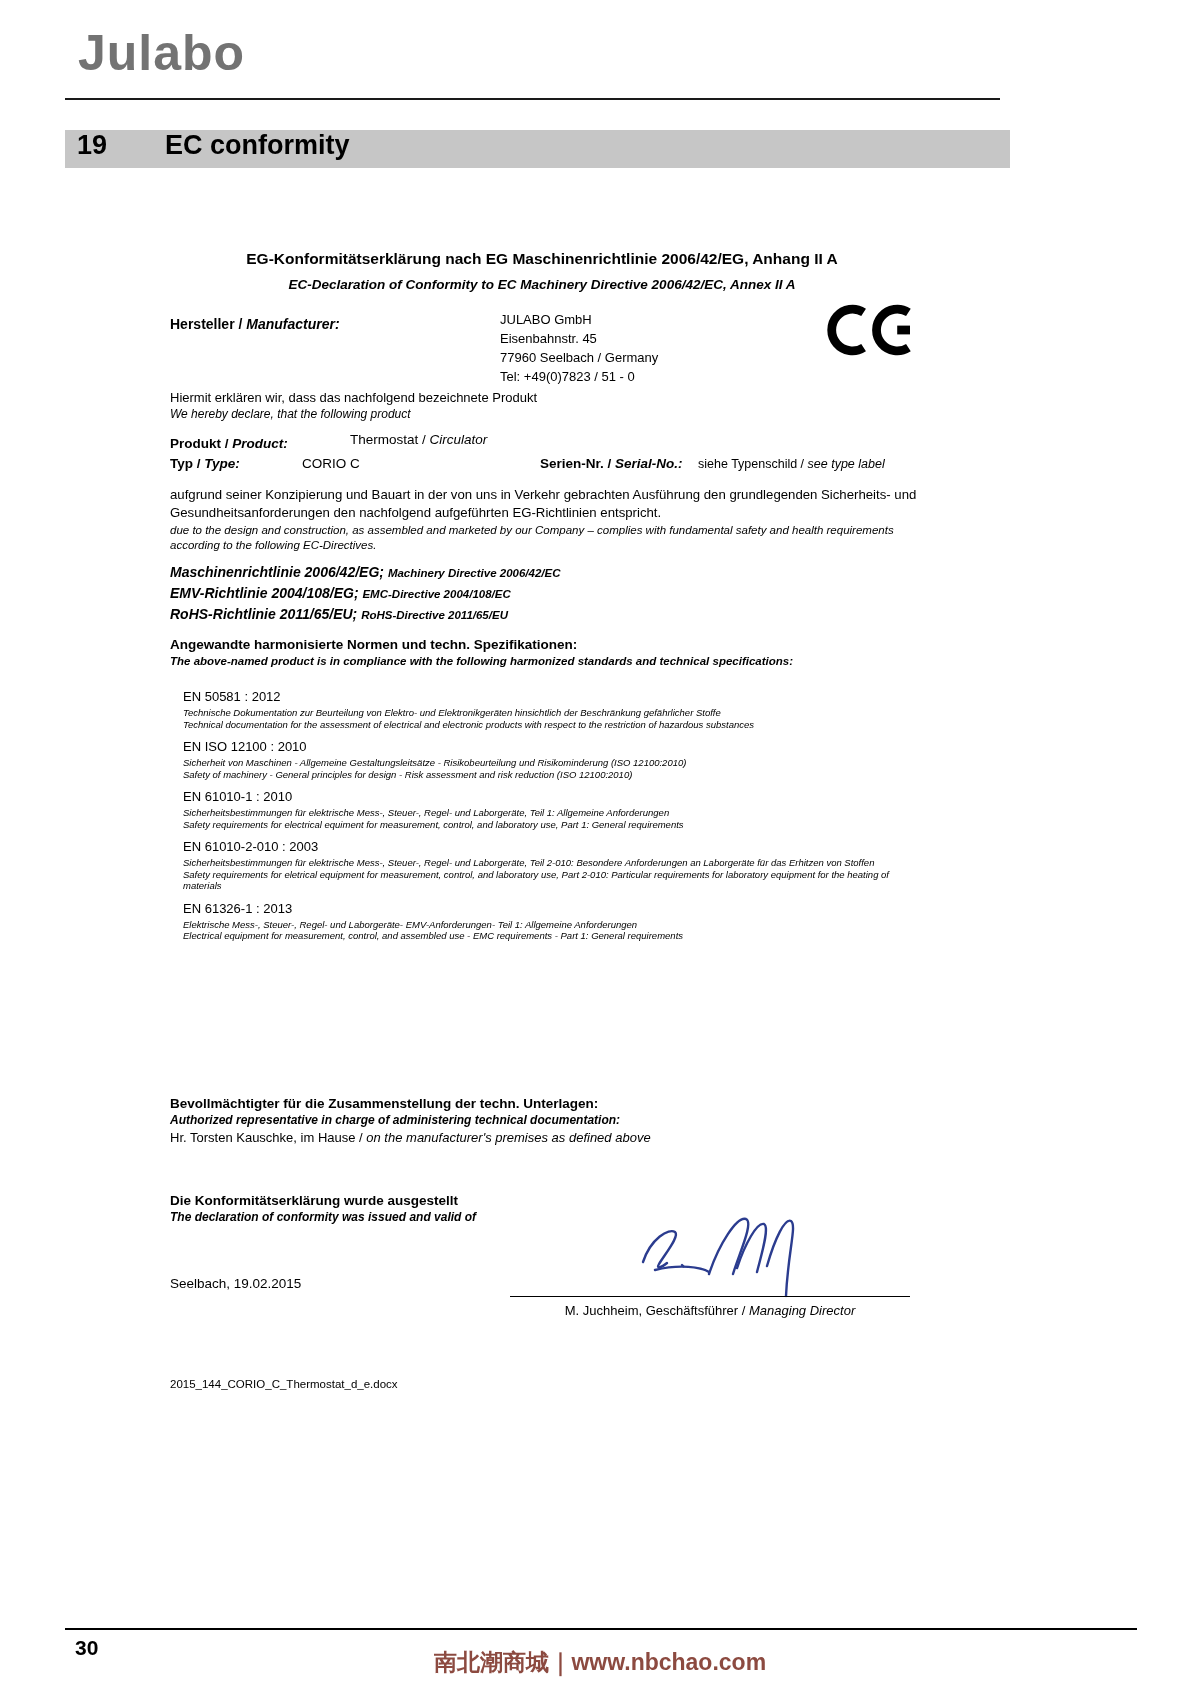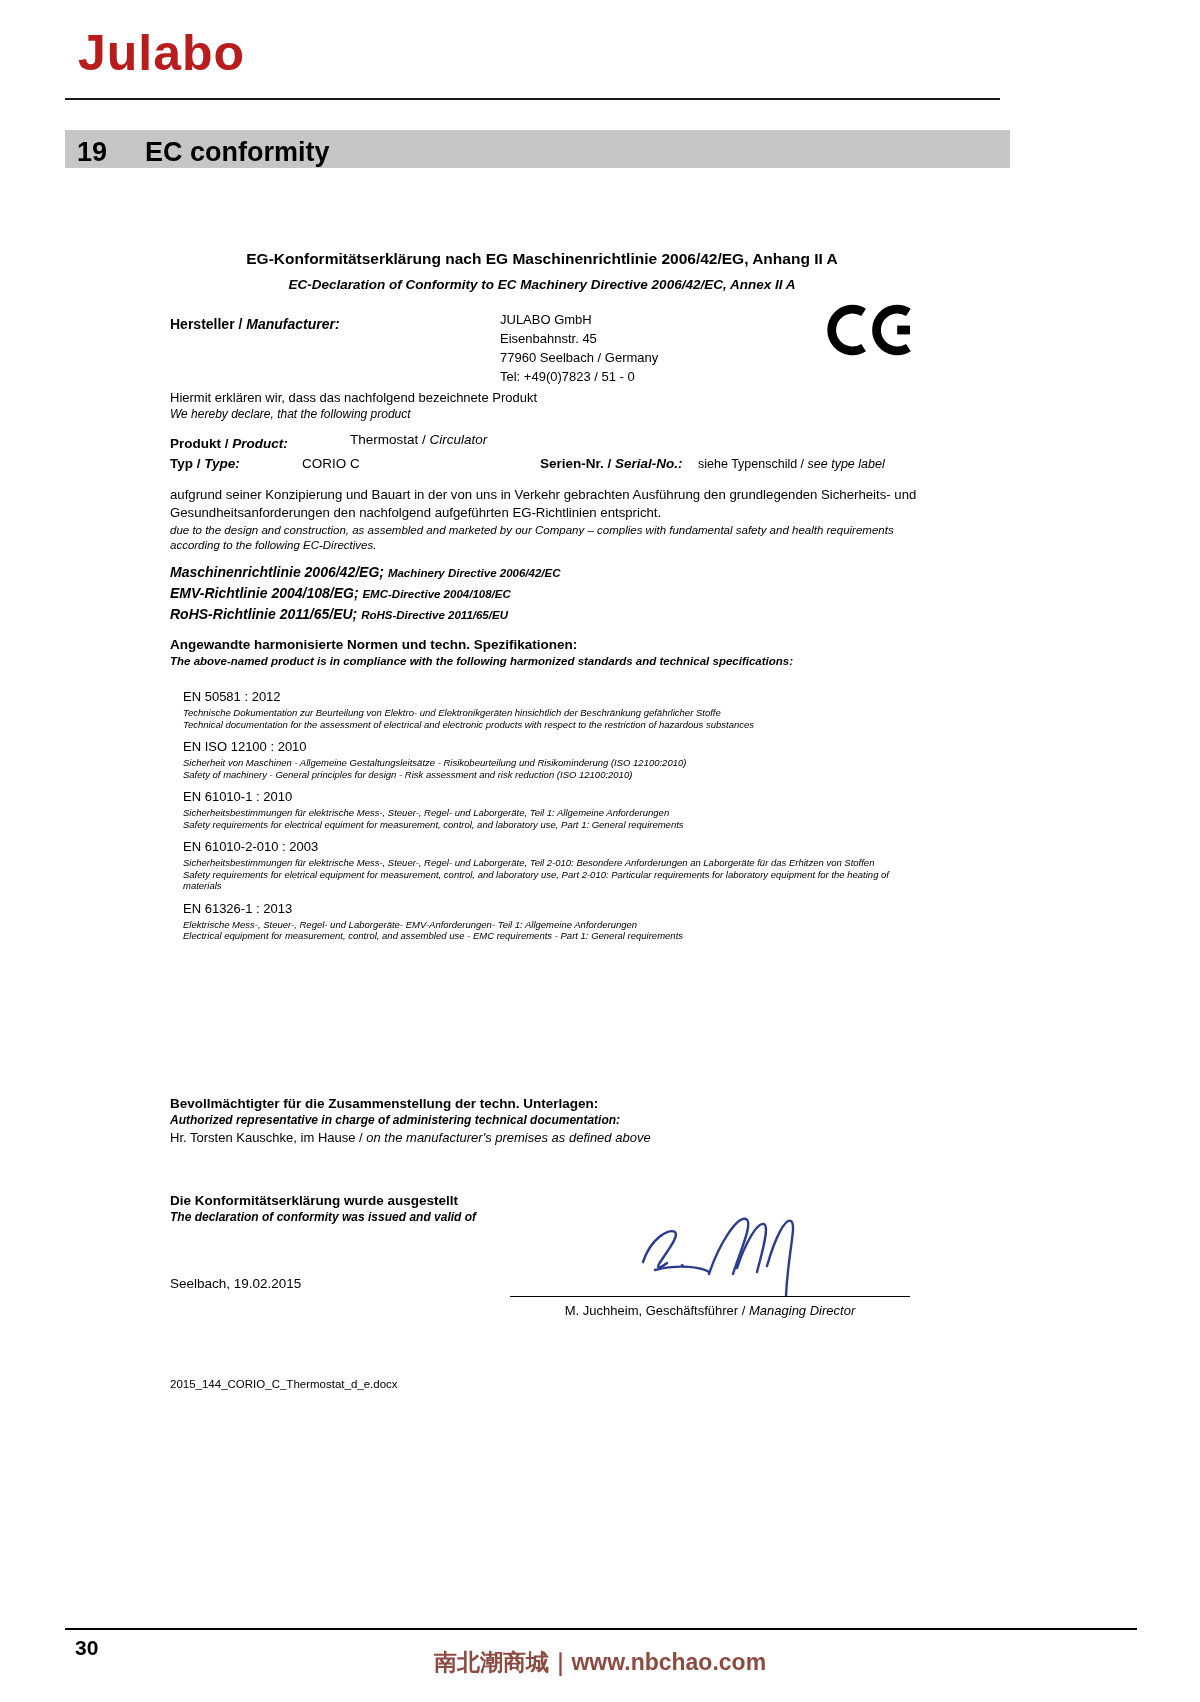--- a/index.html
+++ b/index.html
@@ -4,29 +4,29 @@
 <style>
   * { margin:0; padding:0; box-sizing:border-box; }
   html,body { background:#ffffff; }
   .page {
     position:relative; width:1200px; height:1702px; background:#ffffff;
     font-family:"Liberation Sans", sans-serif; color:#000; overflow:hidden;
   }
   .abs { position:absolute; }
   .i { font-style:italic; }
 
-  .logo { left:78px; top:24px; font-size:50px; font-weight:bold; color:#b91c1c; letter-spacing:1px; }
+  .logo { left:78px; top:24px; font-size:50px; font-weight:bold; color:#737373; letter-spacing:1px; }
   .top-rule { left:65px; top:98px; width:935px; height:2px; background:#1a1a1a; }
 
   .section-bar {
     left:65px; top:130px; width:945px; height:38px; background:#c6c6c6;
-    display:flex; align-items:flex-end; padding-left:12px;
-    font-size:27px; font-weight:bold;
+    display:flex; align-items:flex-start; padding-left:12px;
+    font-size:27px; font-weight:bold;gap:8px;
   }
-  .sec-title { margin-left:38px; }
+  .sec-title { margin-left:50px; }
 
   .cert-title    { left:168px; top:250px; width:748px; text-align:center; font-size:15.5px; font-weight:bold; }
   .cert-subtitle { left:168px; top:277px; width:748px; text-align:center; font-size:13.5px; font-weight:bold; font-style:italic; }
 
   .mfr-label { left:170px; top:316px; font-size:14px; font-weight:bold; }
   .address   { left:500px; top:310px; font-size:13px; line-height:19px; }
   .ce        { left:822px; top:300px; }
 
   .declare-de { left:170px; top:390px; font-size:13px; }
   .declare-en { left:170px; top:407px; font-size:12px; font-style:italic; }

